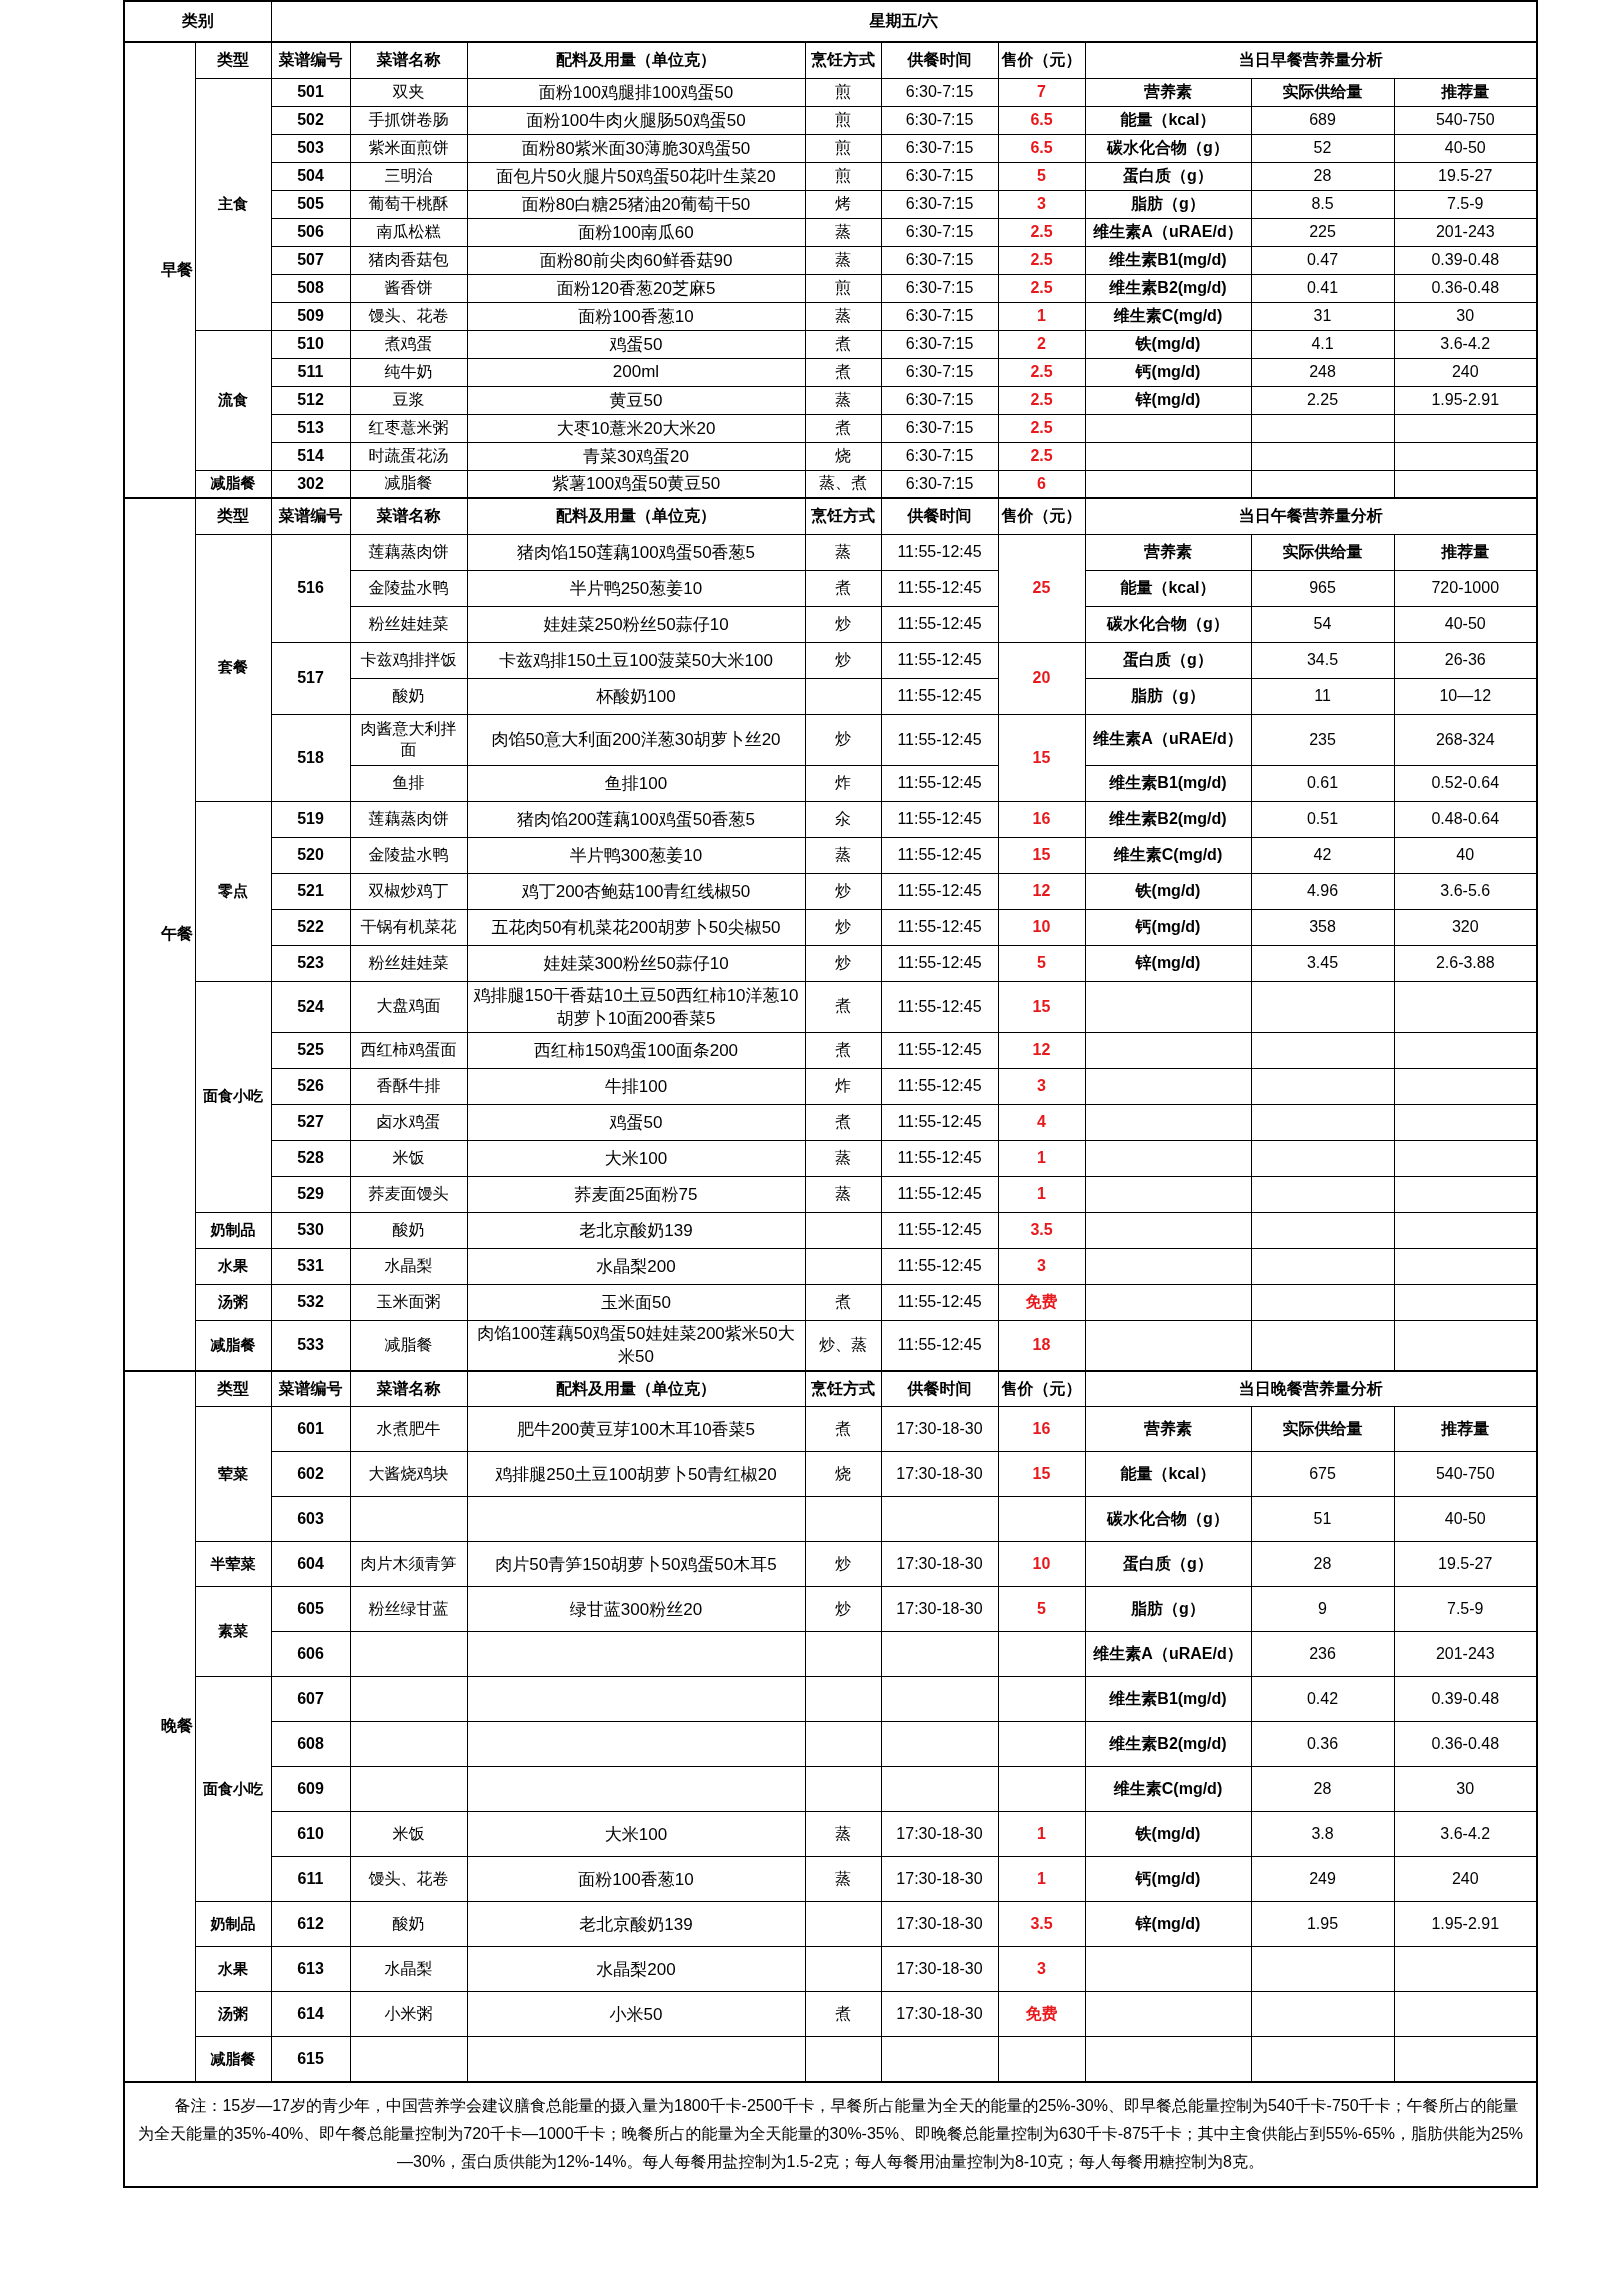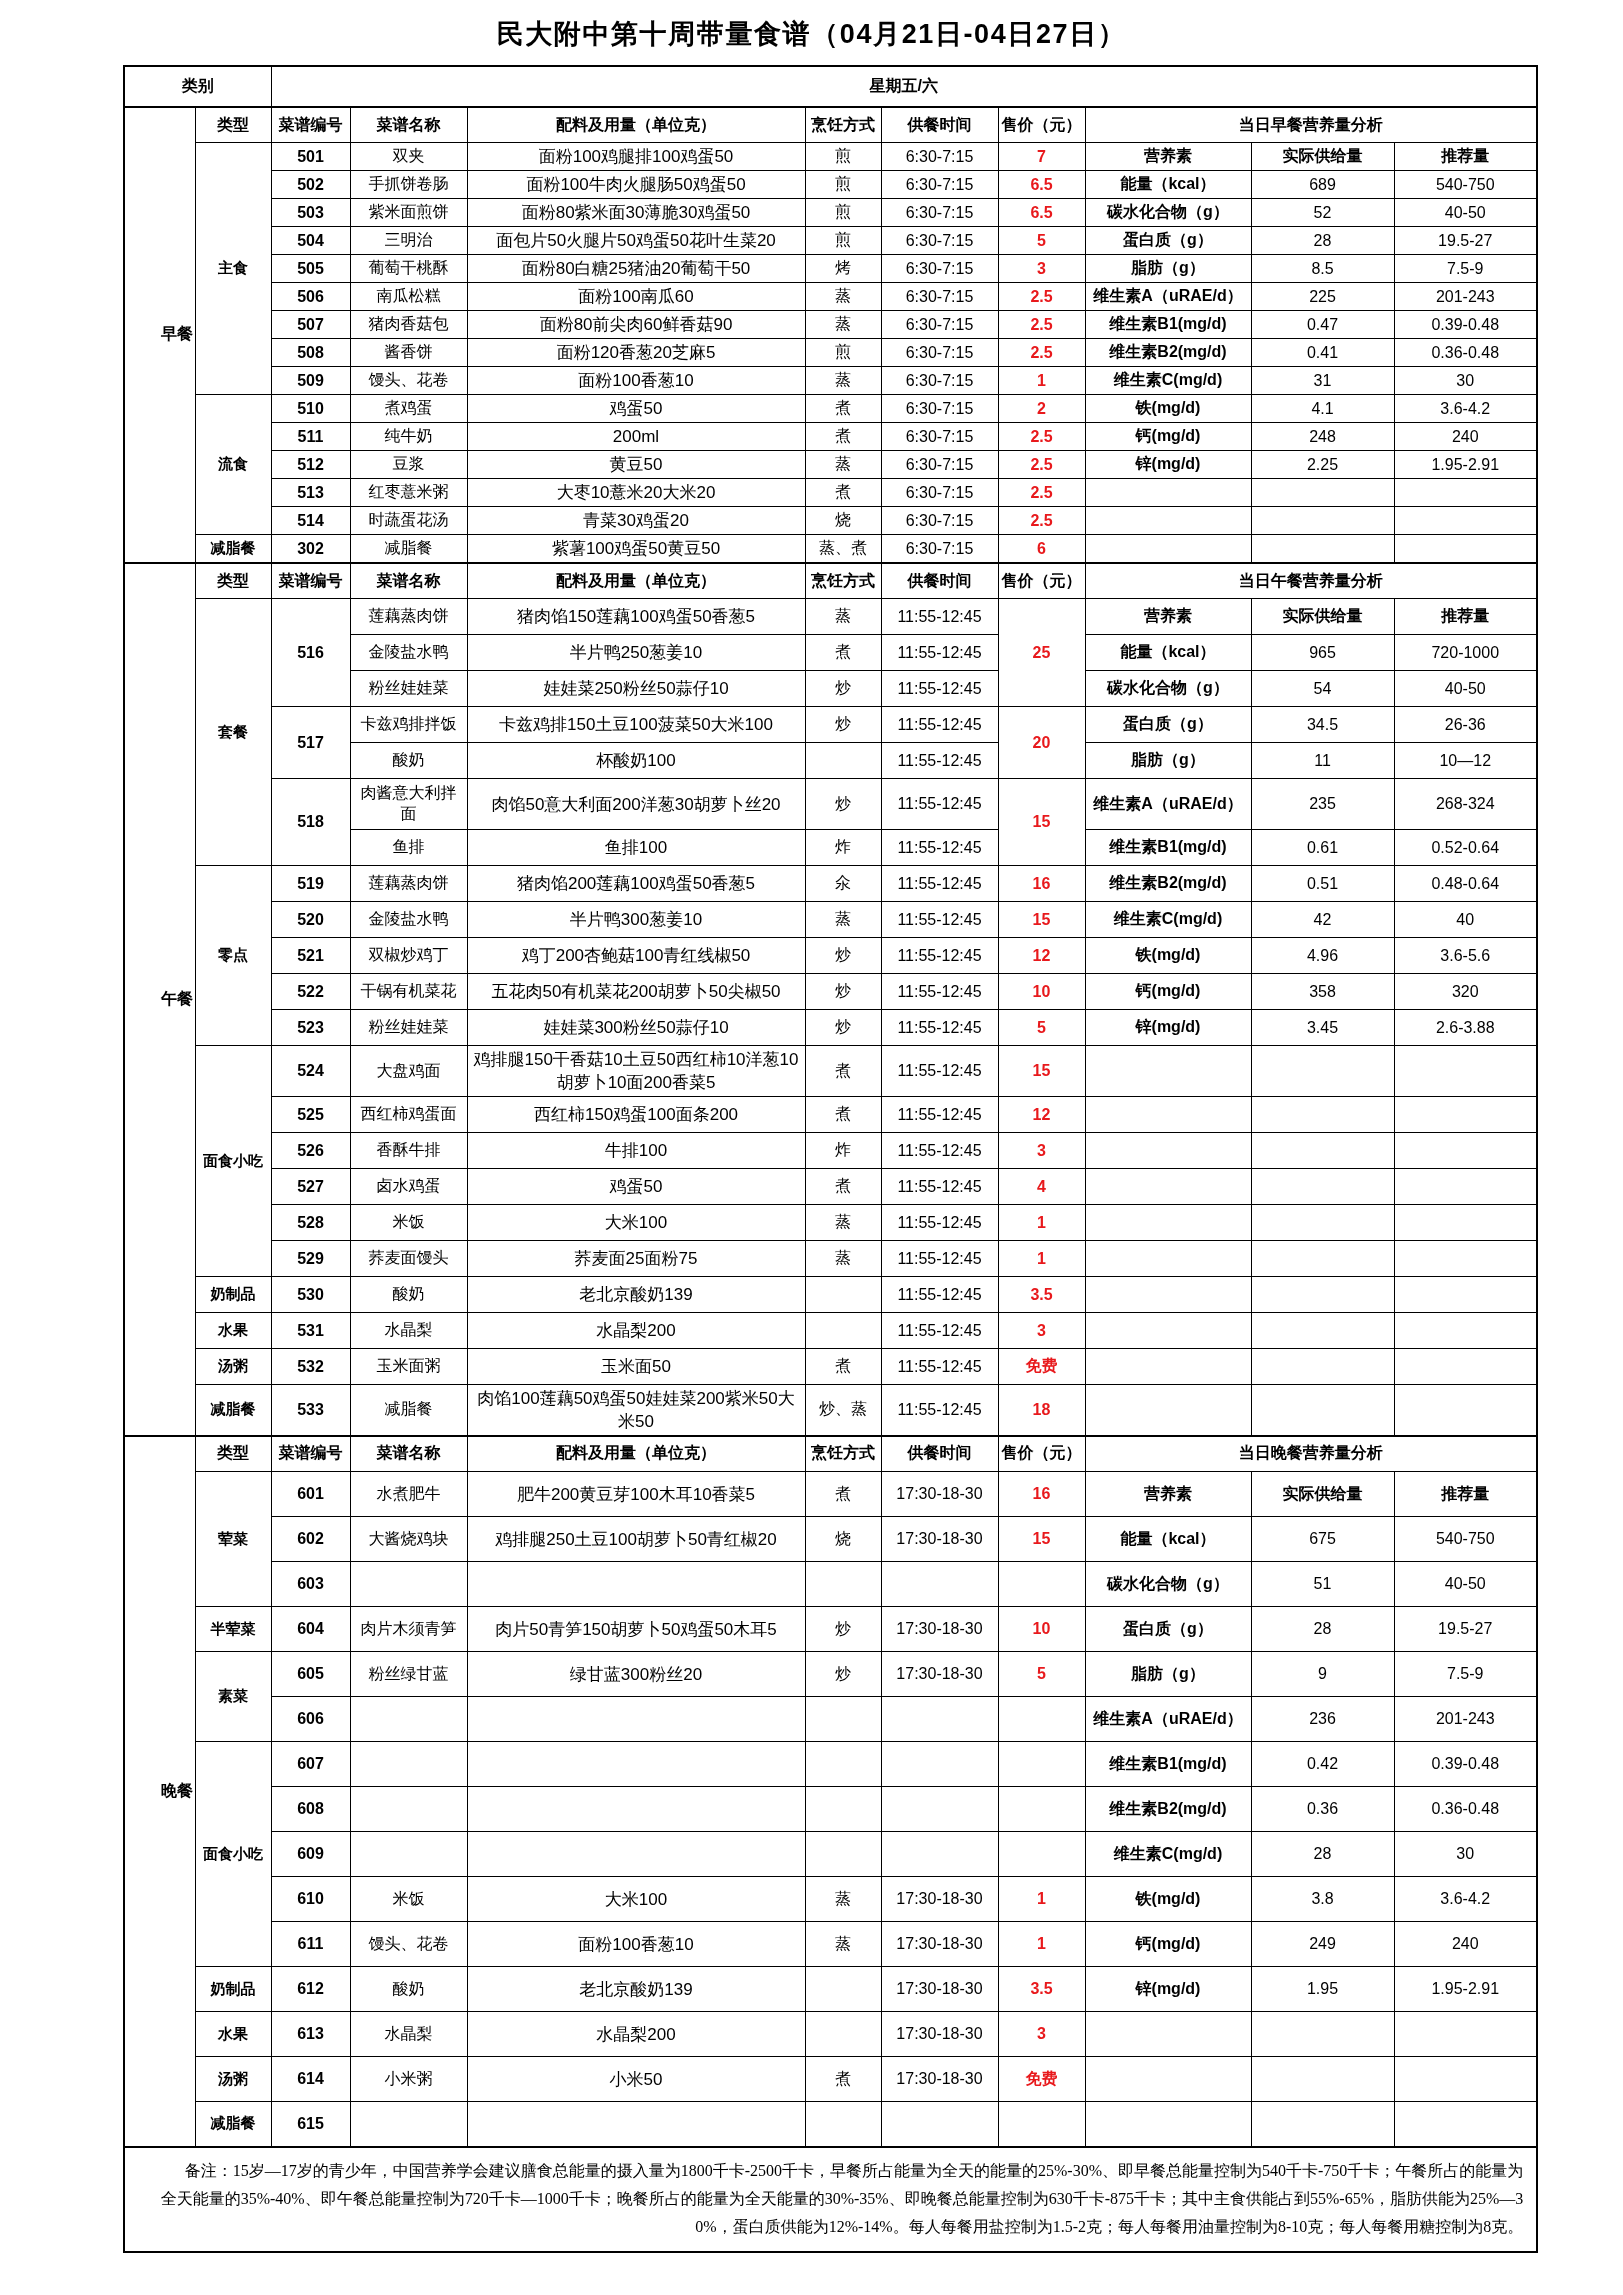--- a/index.html
+++ b/index.html
@@ -11,28 +11,27 @@
   tr.sec-head td{font-weight:bold;border-top:2.4px solid #000;padding:1.6px 1.6px;}
   tr.sec-head{height:36px;}
   td.meal{font-weight:bold;text-align:right;}
   td.type-label{font-weight:bold;padding:1.6px 0.8px;font-size:15px;}
   td.code{font-weight:bold;}
   td.dname{font-weight:normal;}
   td.ing{font-size:17px;padding:1.6px 2.4px;}
   td.price{color:#e8191c;font-weight:bold;}
   td.nhead{font-weight:bold;}
   td.nname{font-weight:bold;}
-  tr.note-row td{border-top:2.4px solid #000;text-align:right;vertical-align:top;padding:9.5px 12.7px;font-family:Liberation Serif, serif;}
+  tr.note-row td{border-top:2.4px solid #000;text-align:center;vertical-align:top;padding:9.5px 12.7px;}
   .note-text{margin:0;font-size:16px;line-height:1.75;text-indent:2em;font-weight:normal;}
 </style>
 </head>
 <body>
 
 <div>
-  <h1 class="title">民大附中第十周带量食谱（04月21日-04日27日）</h1>
   <table>
     <colgroup>
       <col style="width:71px">
         <col style="width:76px">
         <col style="width:79px">
         <col style="width:117px">
       <col style="width:338px">
         <col style="width:76px">
         <col style="width:117px">
         <col style="width:87px">

